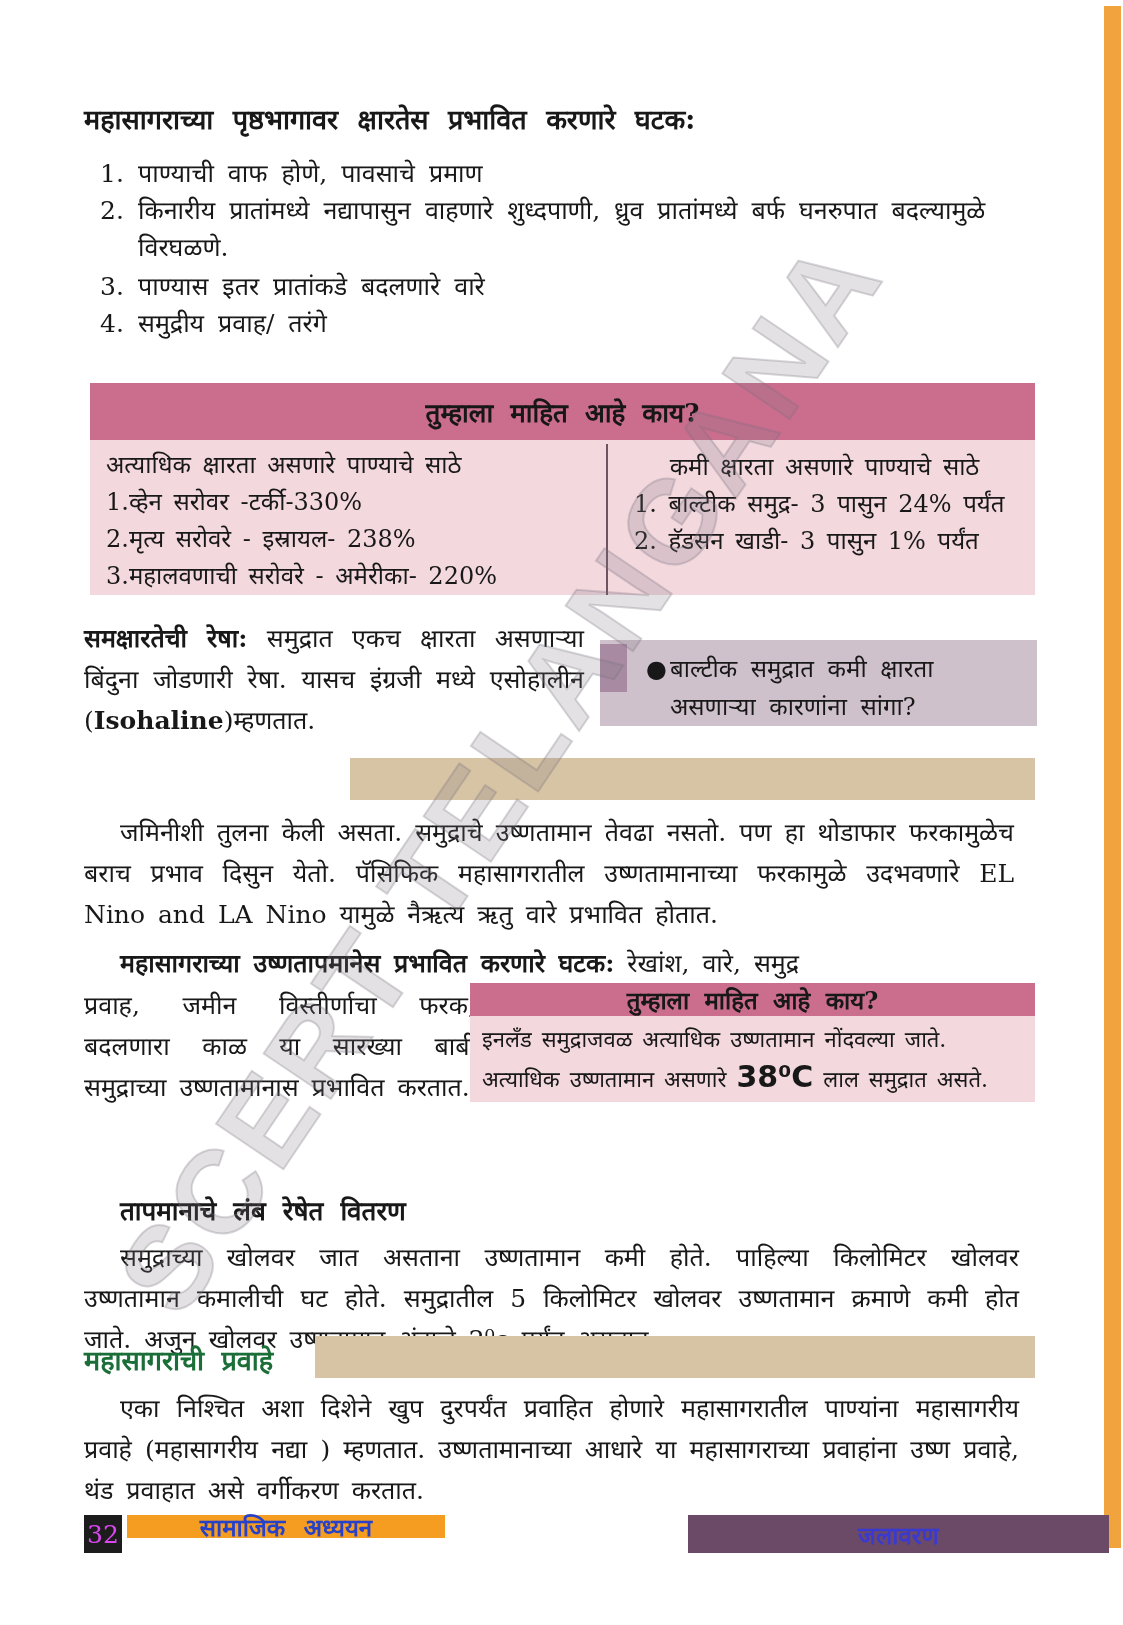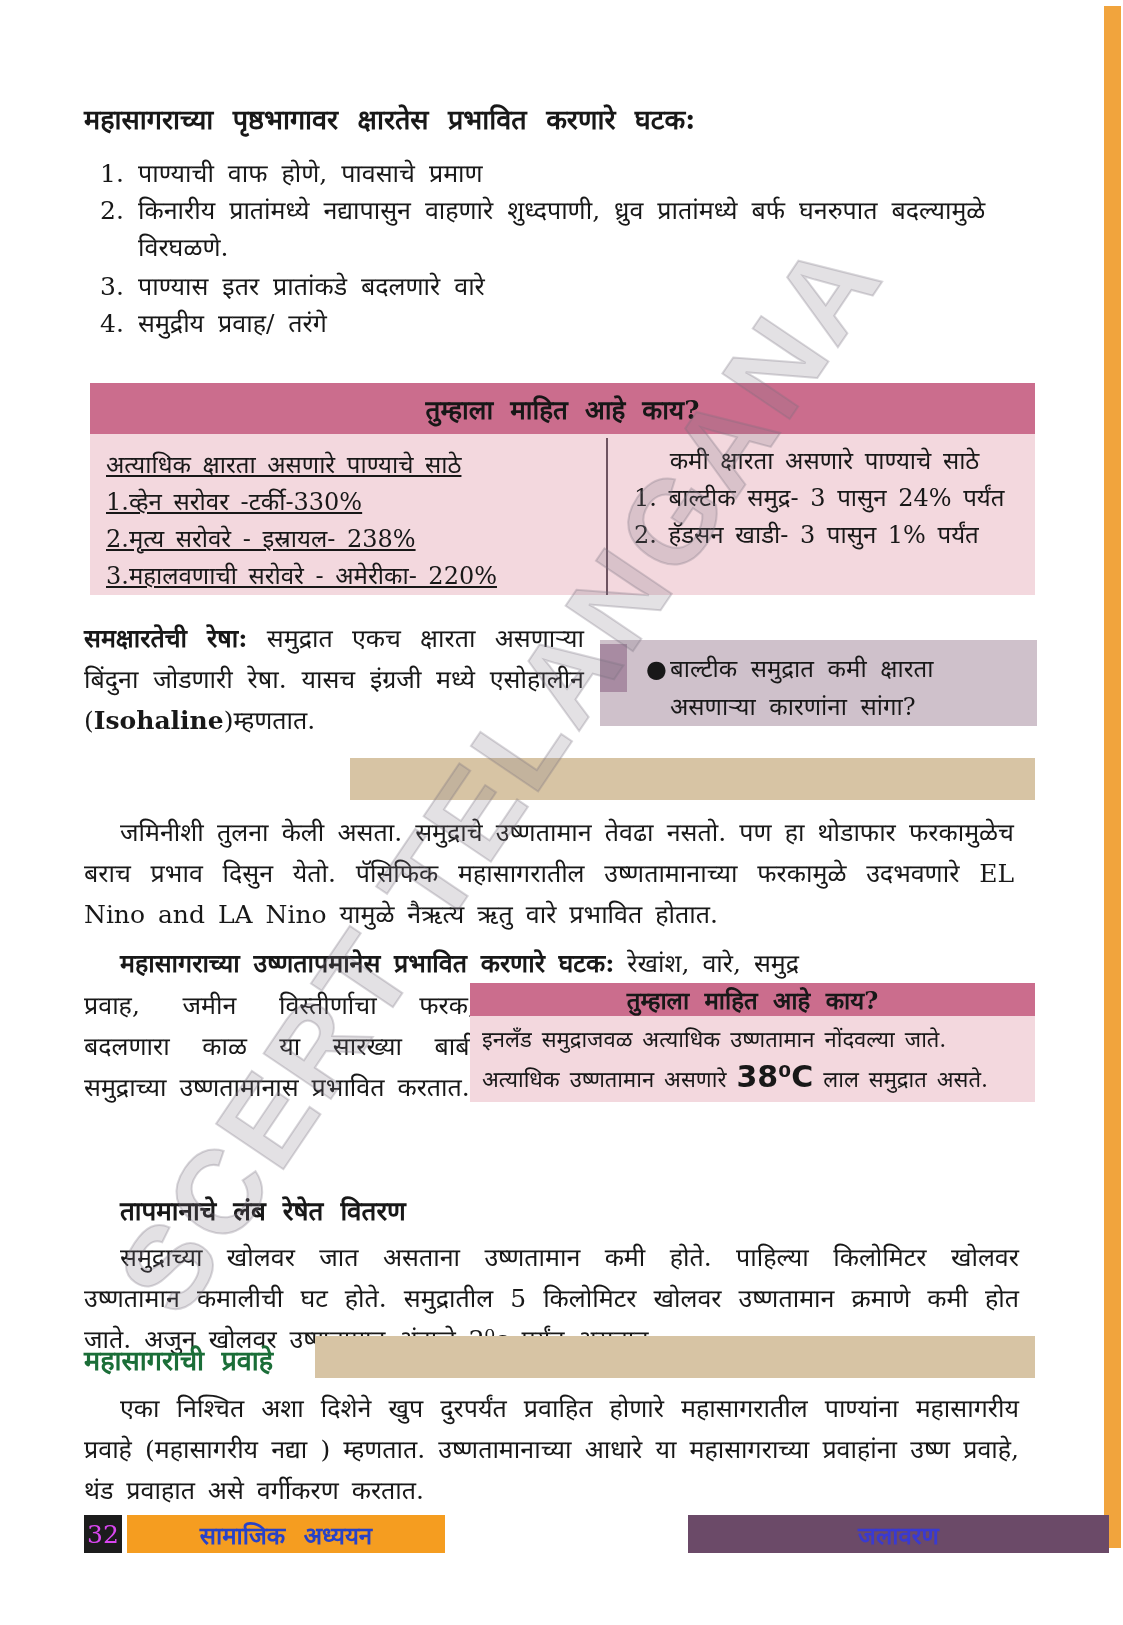--- a/index.html
+++ b/index.html
@@ -12,21 +12,21 @@
   .li-text{flex:1;}
   .body-text{font-size:25px;word-spacing:5px;line-height:41px;text-align:justify;}
   .indent{text-indent:36px;}
   .bold{font-weight:bold;}
   
   .know-box{display:flex;flex-direction:column;}
   .know-header{background:#cb6d8d;height:57px;display:flex;align-items:center;justify-content:center;
                font-size:26px;font-weight:bold;word-spacing:8px;color:#171717;}
   .know-body{background:#f3d8de;flex:1;display:flex;}
   .kcol{font-size:24px;line-height:37px;word-spacing:4px;}
-  .kcol-left{width:500px;padding:13px 0 0 16px;text-decoration:underline;}
+  .kcol-left{width:500px;padding:7px 0 0 16px;}
   .kdivider{width:2px;background:#6e5360;margin-top:4px;}
   .kcol-right{flex:1;padding:9px 0 0 26px;}
   .kcol-head-center{text-align:center;padding-right:20px;}
   
   .qbox{background:#cfc1cb;}
   .qsquare{position:absolute;left:0;top:4px;width:27px;height:48px;background:#a88ba2;}
   .qtext{display:flex;padding:10px 8px 0 46px;font-size:24px;line-height:38px;word-spacing:6px;}
   .qbullet{width:24px;flex:none;}
   
   .tanbar{background:#d7c4a4;}
@@ -126,18 +126,18 @@
 
 
   <div class="abs bold" style="left:120px;top:1192px;font-size:26px;word-spacing:8px;">तापमानाचे लंब रेषेत वितरण</div>
   <div class="abs body-text indent" style="left:84px;top:1237px;width:935px;">समुद्राच्या खोलवर जात असताना उष्णतामान कमी होते. पाहिल्या किलोमिटर खोलवर उष्णतामान कमालीची घट होते. समुद्रातील 5 किलोमिटर खोलवर उष्णतामान क्रमाणे कमी होत जाते. अजुन खोलवर उष्णतामान अंदाजे 2⁰c पर्यंत असतात.</div>
 
   <div class="abs tanbar" style="left:315px;top:1336px;width:720px;height:42px;"></div>
   <div class="abs green-head" style="left:84px;top:1341px;">महासागराची प्रवाहे</div>
   <div class="abs body-text indent" style="left:84px;top:1388px;width:935px;">एका निश्चित अशा दिशेने खुप दुरपर्यंत प्रवाहित होणारे महासागरातील पाण्यांना महासागरीय प्रवाहे (महासागरीय नद्या ) म्हणतात. उष्णतामानाच्या आधारे या महासागराच्या प्रवाहांना उष्ण प्रवाहे, थंड प्रवाहात असे वर्गीकरण करतात.</div>
 
   <div class="abs pagenum" style="left:84px;top:1515px;width:38px;height:38px;">32</div>
-  <div class="abs footbar-orange" style="left:127px;top:1515px;width:318px;height:38px;">सामाजिक अध्ययन</div>
+  <div class="abs footbar-orange" style="left:127px;top:1515px;width:318px;height:23px;">सामाजिक अध्ययन</div>
   <div class="abs footbar-purple" style="left:688px;top:1515px;width:421px;height:38px;">जलावरण</div>
 
   <div class="watermark">SCERT TELANGANA</div>
 
 </div>
 
 </body></html>

